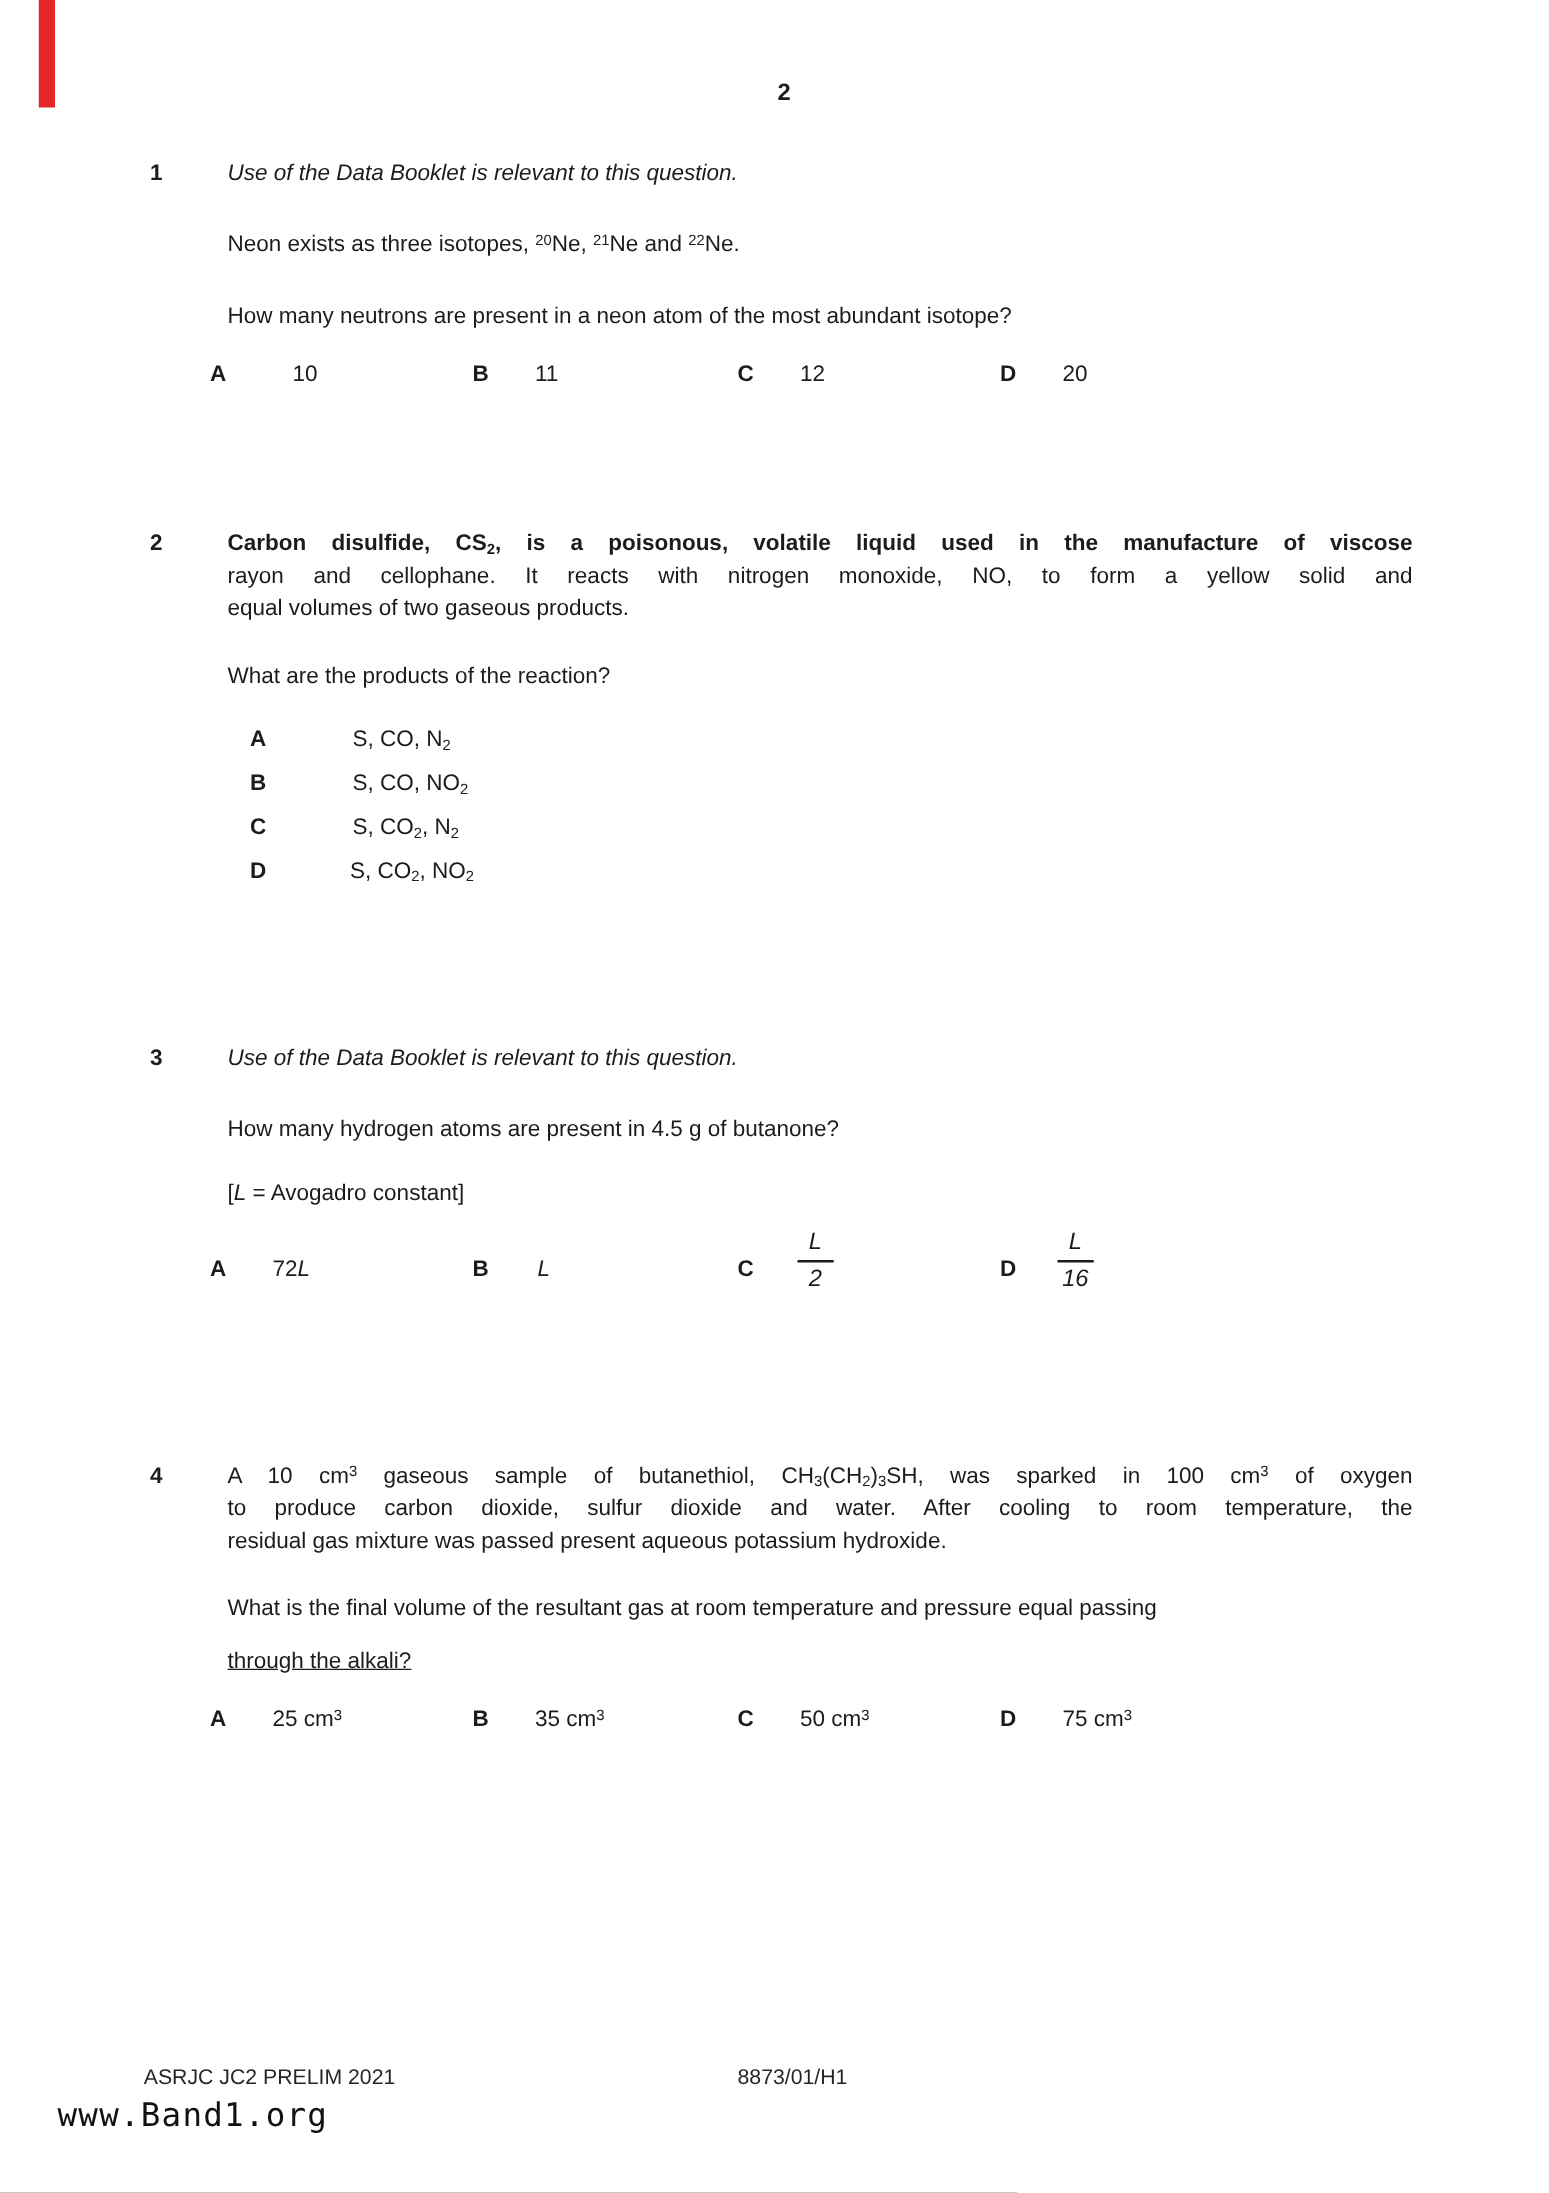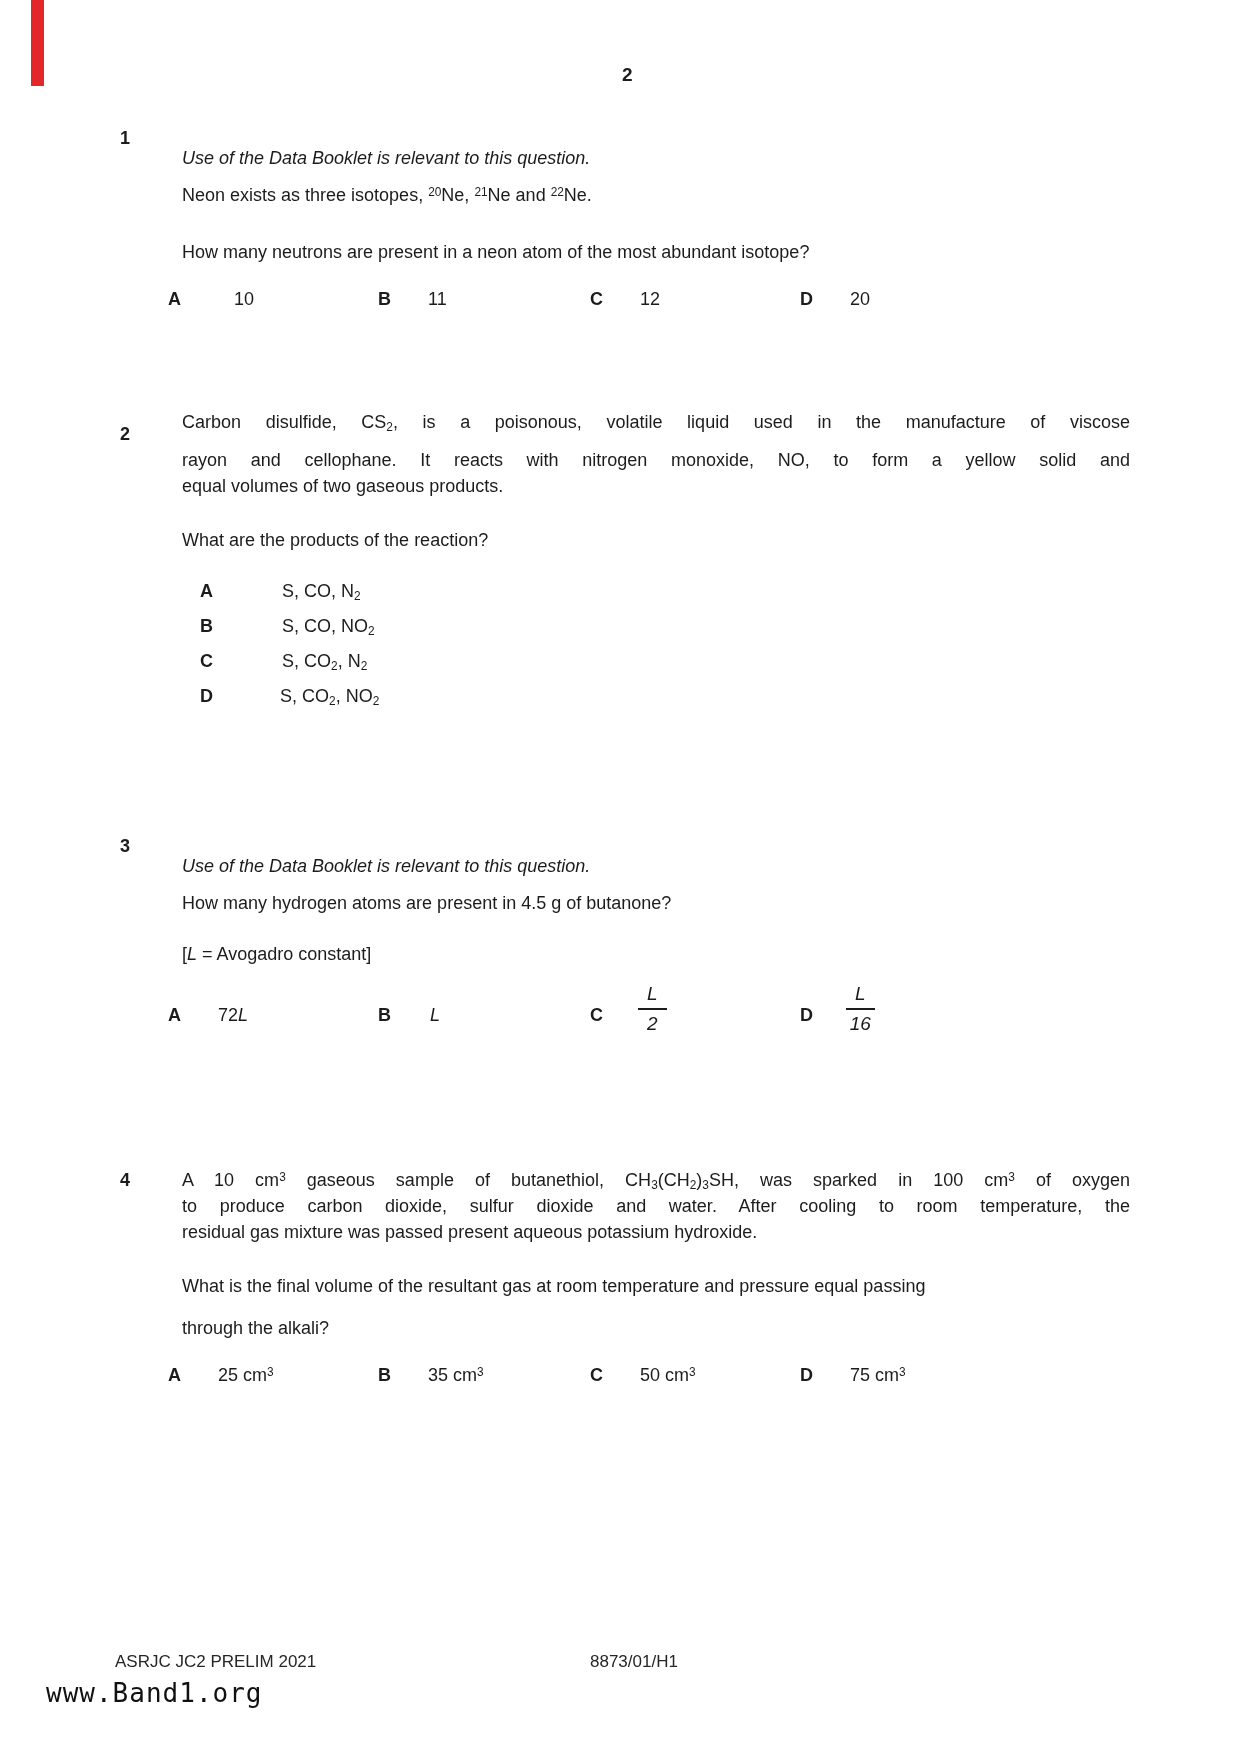--- a/index.html
+++ b/index.html
@@ -7,21 +7,21 @@
     position:relative;
     width:1239px;height:1754px;
     background:#ffffff;
     font-family:"Liberation Sans","DejaVu Sans",sans-serif;
     color:#1c1c1c;
     font-size:18px;
     overflow:hidden;
   }
   .abs{position:absolute;white-space:nowrap;}
   .qnum{font-weight:bold;}
-  .italic{font-style:italic;margin-top:20px;}
+  .italic{font-style:italic;}
   .bold{font-weight:bold;}
   .para-line{
     position:absolute;
     width:948px;
     white-space:nowrap;
     text-align:justify;
     text-align-last:justify;
   }
   .para-line-last{
     position:absolute;
@@ -71,21 +71,21 @@
       <span class="abs" style="left:428px;top:289px;">11</span>
       <span class="abs qnum" style="left:590px;top:289px;">C</span>
       <span class="abs" style="left:640px;top:289px;">12</span>
       <span class="abs qnum" style="left:800px;top:289px;">D</span>
       <span class="abs" style="left:850px;top:289px;">20</span>
     </div>
   </div>
 
   <div>
     <div class="abs qnum" style="left:120px;top:424px;">2</div>
-    <div class="para-line" style="left:182px;top:412px;"><span>Carbon disulfide, CS</span><sub>2</sub><span>, is a poisonous, volatile liquid used in the manufacture of viscose</span></div>
+    <div class="para-line" style="left:182px;top:424px;font-weight:bold;"><span>Carbon disulfide, CS</span><sub>2</sub><span>, is a poisonous, volatile liquid used in the manufacture of viscose</span></div>
     <div class="para-line" style="left:182px;top:450px;"><span>rayon and cellophane. It reacts with nitrogen monoxide, NO, to form a yellow solid and</span></div>
     <div class="para-line-last" style="left:182px;top:476px;"><span>equal volumes of two gaseous products.</span></div>
     <div class="abs" style="left:182px;top:530px;">What are the products of the reaction?</div>
 
     <div>
       <span class="abs qnum" style="left:200px;top:581px;">A</span>
       <span class="abs" style="left:282px;top:581px;"><span>S, CO, N</span><sub>2</sub></span>
       <span class="abs qnum" style="left:200px;top:616px;">B</span>
       <span class="abs" style="left:282px;top:616px;"><span>S, CO, NO</span><sub>2</sub></span>
       <span class="abs qnum" style="left:200px;top:651px;">C</span>
@@ -118,21 +118,21 @@
       </span>
     </div>
   </div>
 
   <div>
     <div class="abs qnum" style="left:120px;top:1170px;">4</div>
     <div class="para-line" style="left:182px;top:1170px;"><span>A 10 cm</span><sup>3</sup><span> gaseous sample of butanethiol, CH</span><sub>3</sub><span>(CH</span><sub>2</sub><span>)</span><sub>3</sub><span>SH, was sparked in 100 cm</span><sup>3</sup><span> of oxygen</span></div>
     <div class="para-line" style="left:182px;top:1196px;"><span>to produce carbon dioxide, sulfur dioxide and water. After cooling to room temperature, the</span></div>
     <div class="para-line-last" style="left:182px;top:1222px;"><span>residual gas mixture was passed present aqueous potassium hydroxide.</span></div>
     <div class="abs" style="left:182px;top:1276px;">What is the final volume of the resultant gas at room temperature and pressure equal passing</div>
-    <div class="abs" style="left:182px;top:1318px;">through the alkali?</div>
+    <div class="abs" style="left:182px;top:1318px;text-decoration:underline;">through the alkali?</div>
 
     <div>
       <span class="abs qnum" style="left:168px;top:1365px;">A</span>
       <span class="abs" style="left:218px;top:1365px;"><span>25 cm</span><sup>3</sup></span>
       <span class="abs qnum" style="left:378px;top:1365px;">B</span>
       <span class="abs" style="left:428px;top:1365px;"><span>35 cm</span><sup>3</sup></span>
       <span class="abs qnum" style="left:590px;top:1365px;">C</span>
       <span class="abs" style="left:640px;top:1365px;"><span>50 cm</span><sup>3</sup></span>
       <span class="abs qnum" style="left:800px;top:1365px;">D</span>
       <span class="abs" style="left:850px;top:1365px;"><span>75 cm</span><sup>3</sup></span>

